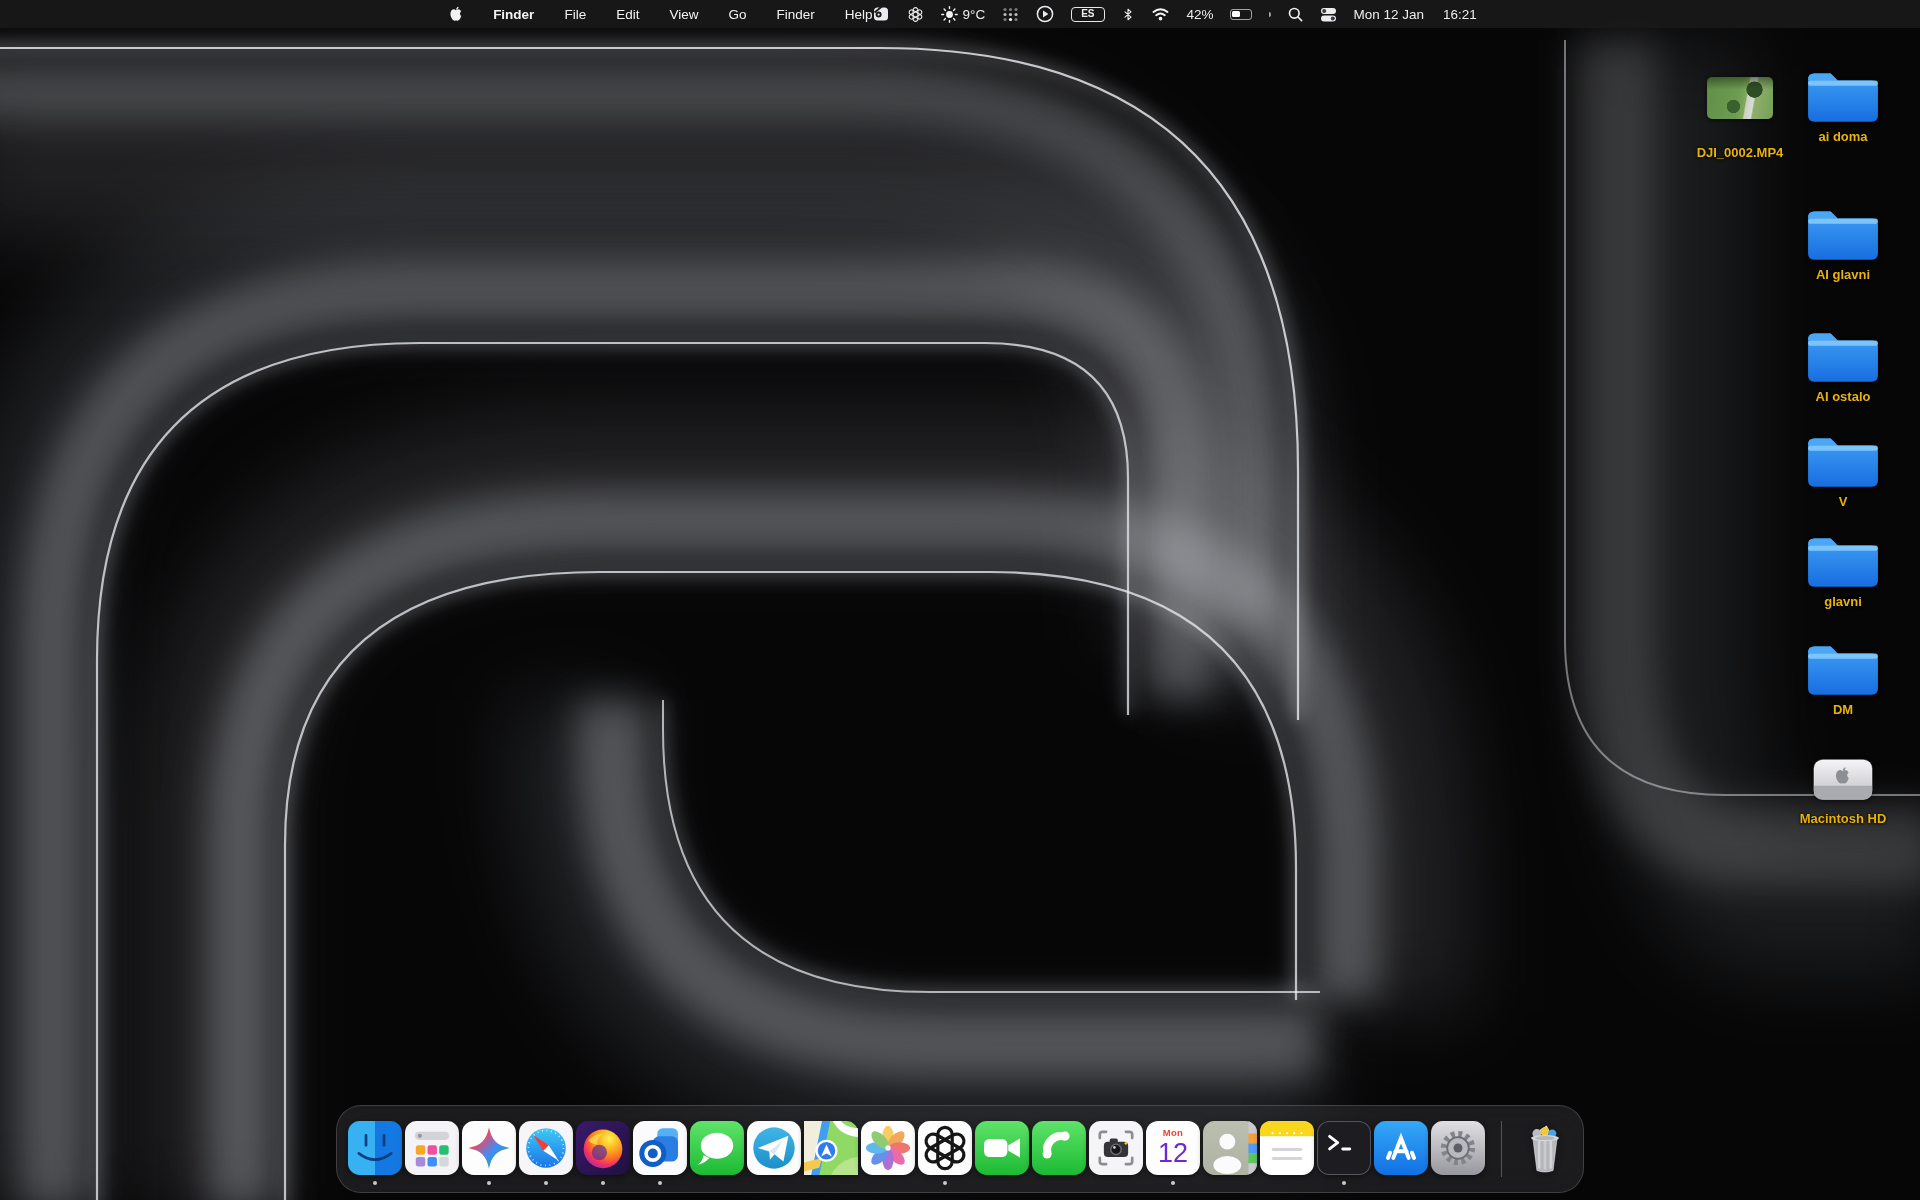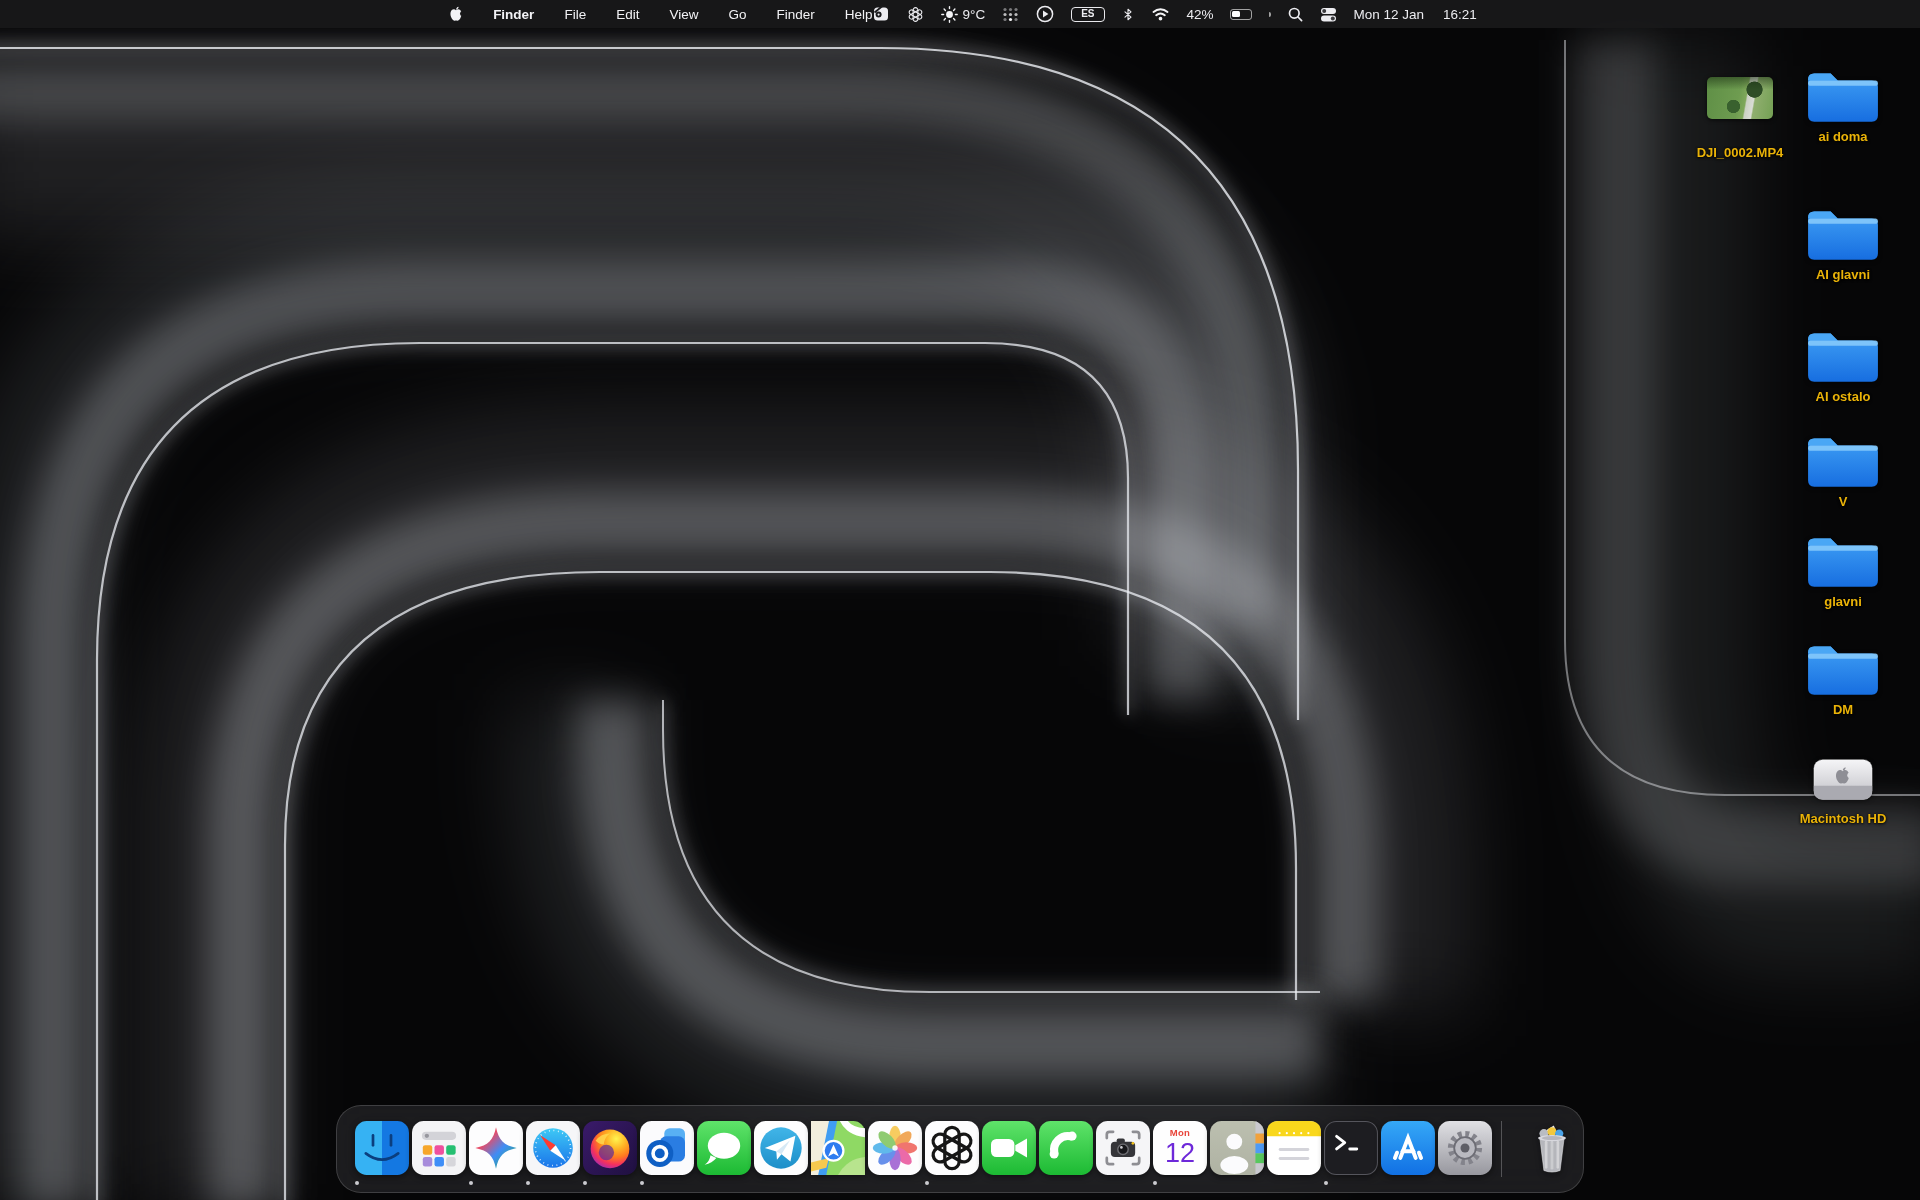--- a/index.html
+++ b/index.html
@@ -48,21 +48,21 @@
     background-color:#6a9750; box-shadow:0 1px 4px rgba(0,0,0,.7); }
   .folder-svg { width:76px; height:60px; display:block; filter:drop-shadow(0 1px 2px rgba(0,0,0,.5)); }
   .drive-svg { width:64px; height:56px; display:block; filter:drop-shadow(0 1px 2px rgba(0,0,0,.5)); }
 
   
   .dock { position:absolute; left:50%; transform:translateX(-50%); bottom:7px; height:88px;
     display:flex; align-items:flex-start; gap:17px; padding:15px 18px 0;
     background:rgba(52,52,56,0.48); border:1px solid rgba(255,255,255,0.16);
     border-radius:25px; z-index:60; backdrop-filter:blur(18px); }
   .dock-item { position:relative; width:40px; height:70px; display:flex; flex-direction:column;
-    align-items:flex-start; }
+    align-items:center; }
   .dock-item svg.app { width:54px; height:54px; display:block;
     filter:drop-shadow(0 2px 3px rgba(0,0,0,.45)); }
   .run-dot { width:4px; height:4px; border-radius:50%; background:rgba(235,235,240,.85);
     margin-top:6px; }
   .dock-sep { width:1px; height:56px; background:rgba(255,255,255,.25); margin:0 6px;
     align-self:flex-start; }
   .cal-icon { width:54px; height:54px; border-radius:12px; background:#fefefe;
     display:flex; flex-direction:column; align-items:center; justify-content:flex-start;
     box-shadow:0 2px 3px rgba(0,0,0,.45); }
   .cal-mon { color:#e8443a; font-size:9.5px; font-weight:700; margin-top:6px; letter-spacing:.3px; }

